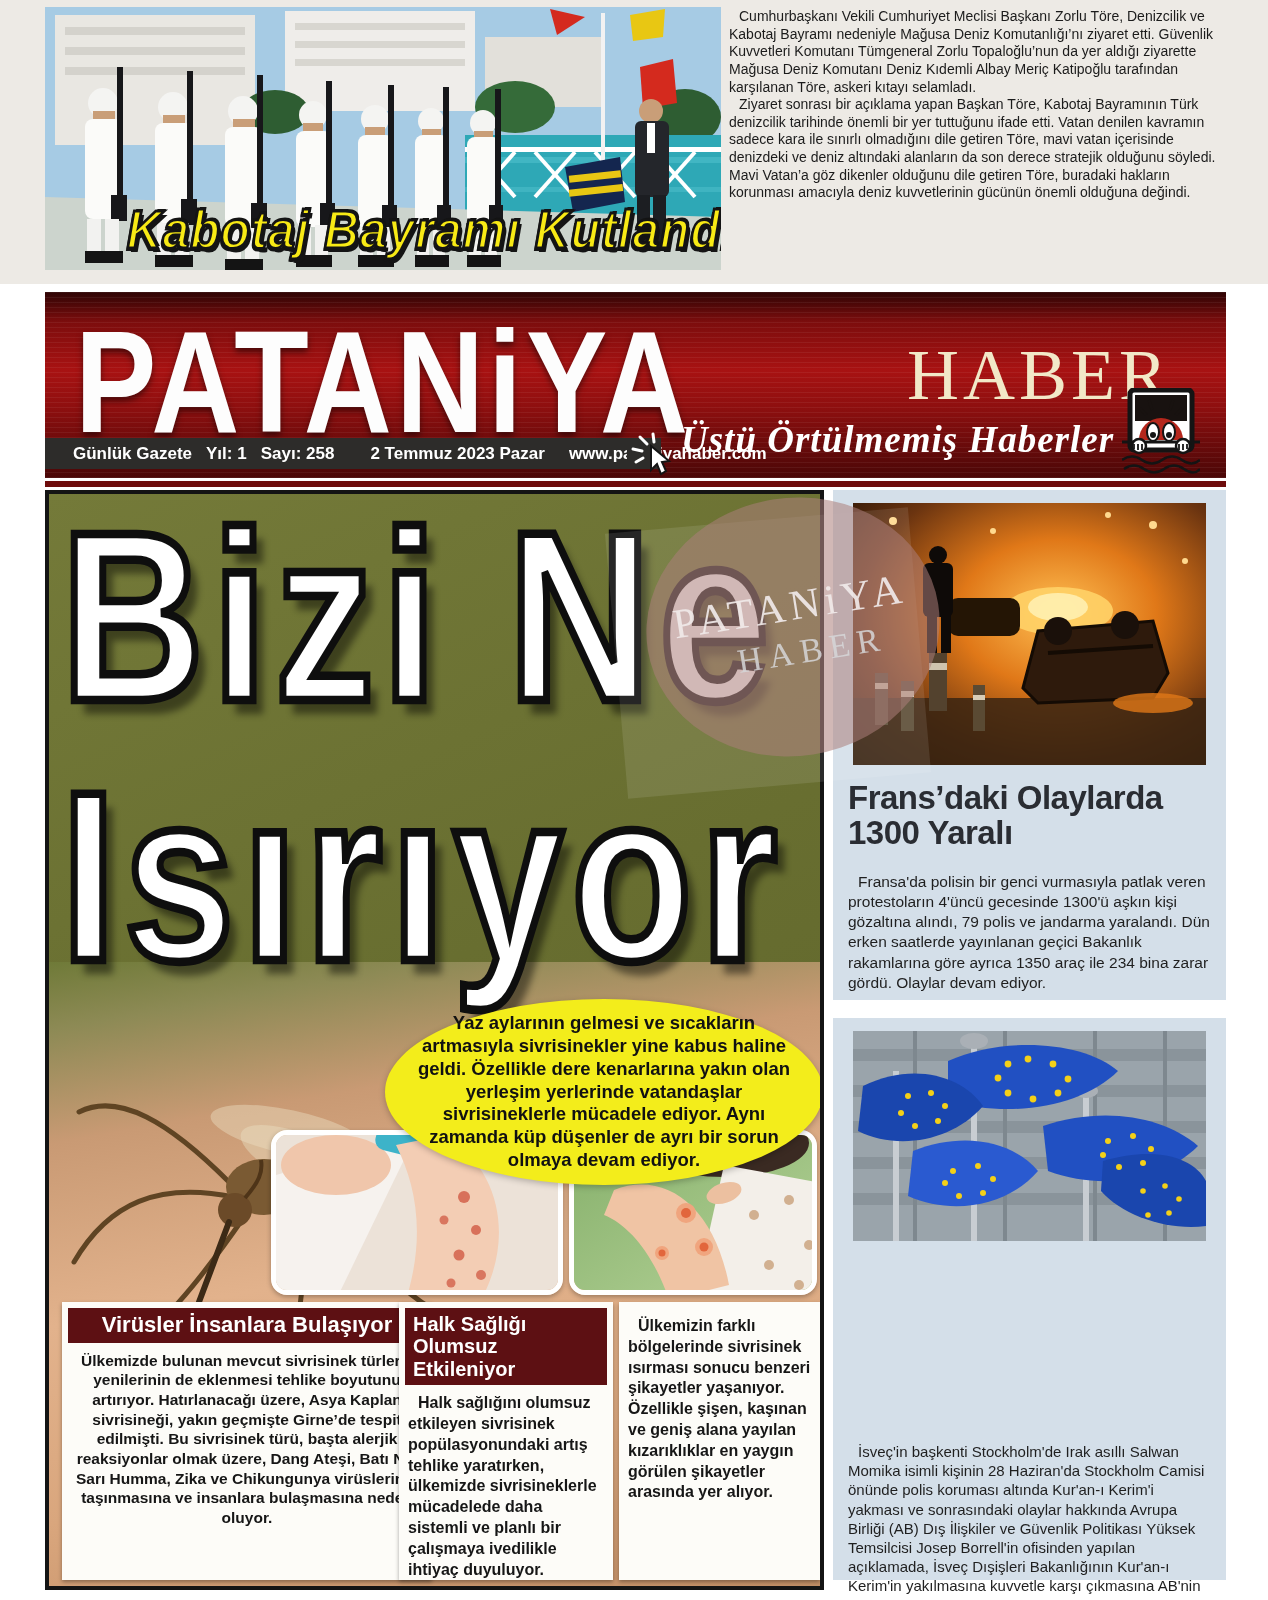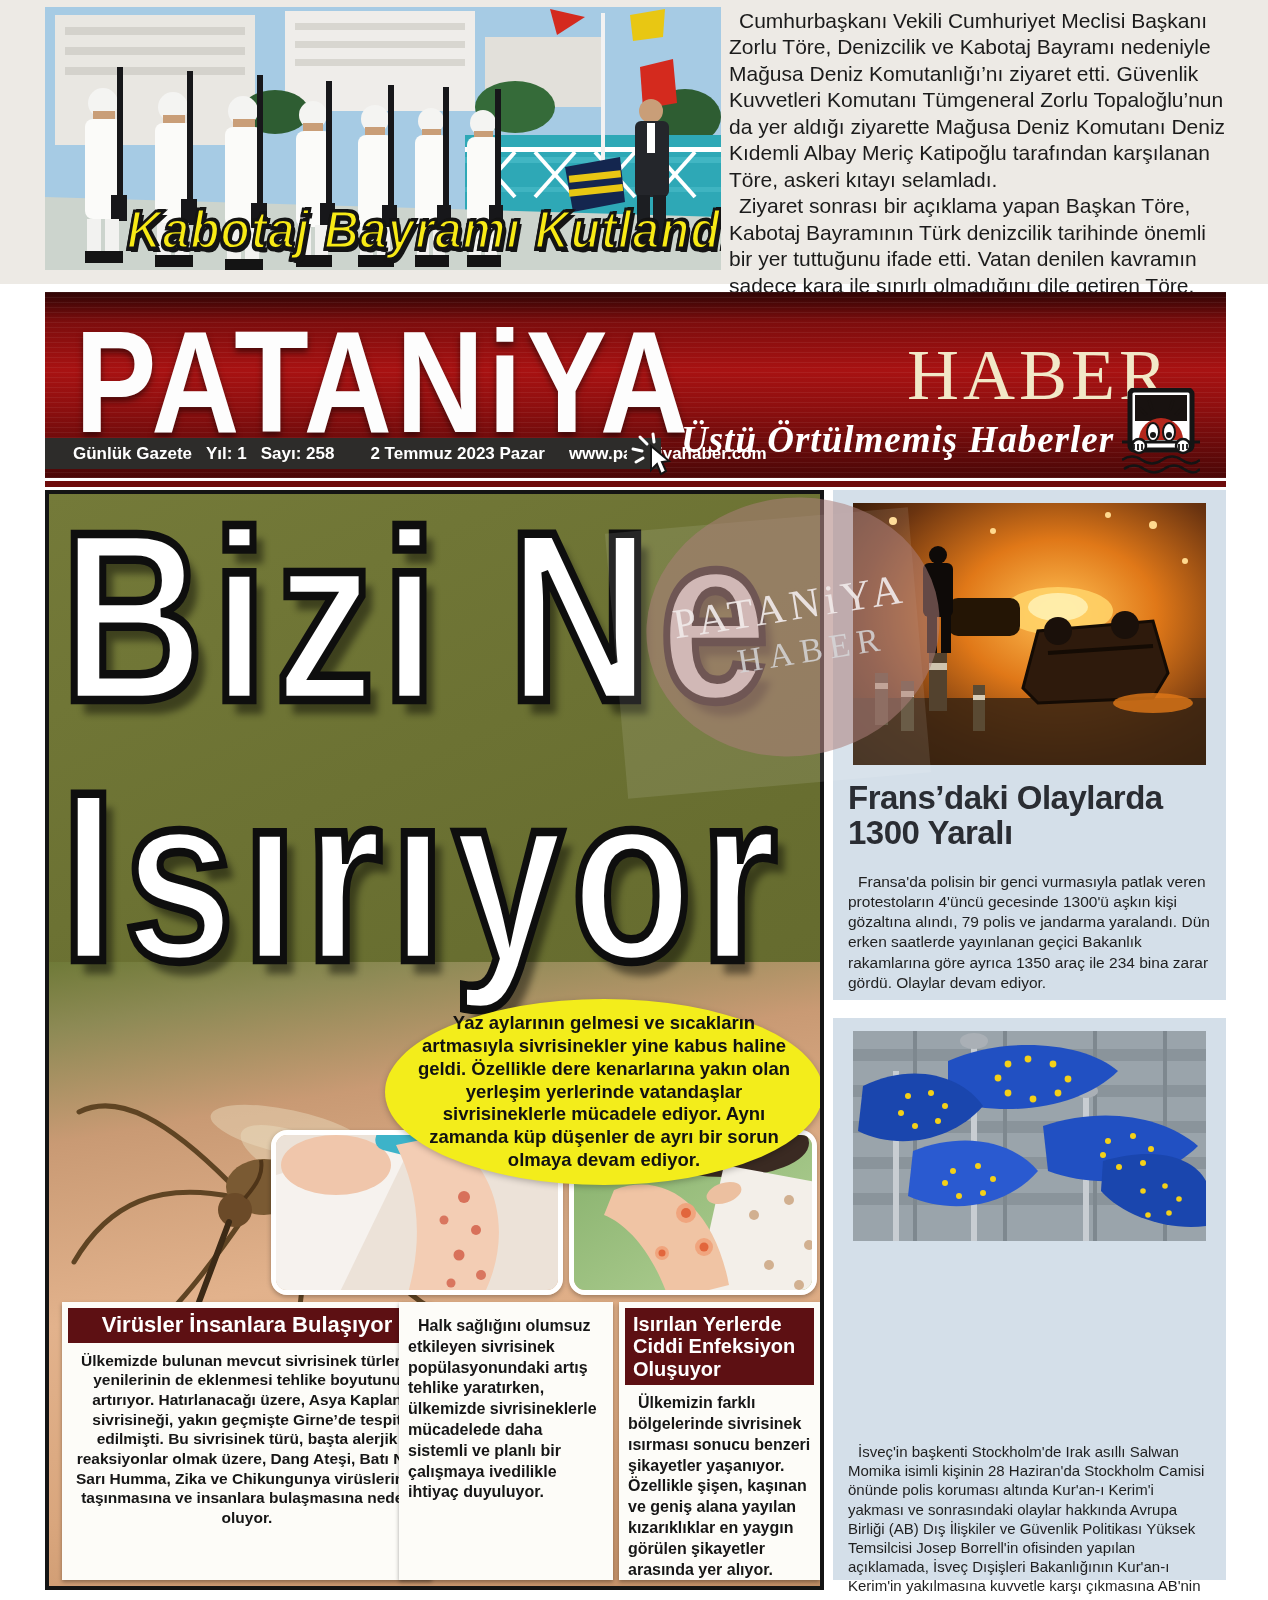--- a/index.html
+++ b/index.html
@@ -14,21 +14,21 @@
   .top-strip { position:absolute; left:0; top:0; width:1268px; height:284px; background:#edeae5; }
   .navy-photo { position:absolute; left:45px; top:7px; width:676px; height:263px; overflow:hidden; background:#a6cbe4; }
   .navy-caption {
     position:absolute; left:52px; top:192px; width:668px; text-align:center;
     font-size:48px; font-weight:bold; font-style:italic; letter-spacing:1px;
     color:#f8ea15; -webkit-text-stroke:2.5px #141414;
     text-shadow:3px 3px 0 #141414, -2px 2px 0 #141414, 2px -2px 0 #141414;
     transform:scaleY(1.12); transform-origin:top left; white-space:nowrap;
   }
   .top-article { position:absolute; left:729px; top:8px; width:499px; height:266px;
-    font-size:21px; line-height:1.26; color:#1b1b1b; }
+    font-size:14px; line-height:1.26; color:#1b1b1b; }
   .top-article p { margin:0; text-indent:10px; }
 
   
   .masthead {
     position:absolute; left:45px; top:292px; width:1181px; height:186px;
     background:linear-gradient(180deg,#2e0404 0%,#7c0d0d 16%,#a81212 42%,#8e0f0f 62%,#4a0707 100%);
     overflow:visible;
   }
   .masthead::after {
     content:""; position:absolute; inset:0;
@@ -414,24 +414,24 @@
         </g>
         <ellipse cx="150" cy="58" rx="18" ry="10" fill="#ecc0a0" transform="rotate(-18 150 58)"></ellipse>
       </svg>
     </div>
 
     <div class="story-box box-1">
       <div class="box-header">Virüsler İnsanlara Bulaşıyor</div>
       <div class="box-body">Ülkemizde bulunan mevcut sivrisinek türlerine yenilerinin de eklenmesi tehlike boyutunu artırıyor. Hatırlanacağı üzere, Asya Kaplan sivrisineği, yakın geçmişte Girne’de tespit edilmişti. Bu sivrisinek türü, başta alerjik reaksiyonlar olmak üzere, Dang Ateşi, Batı Nil, Sarı Humma, Zika ve Chikungunya virüslerinin taşınmasına ve insanlara bulaşmasına neden oluyor.</div>
     </div>
     <div class="story-box box-2">
+      <div class="box-header">Halk Sağlığı Olumsuz Etkileniyor</div>
       <div class="box-body">Halk sağlığını olumsuz etkileyen sivrisinek popülasyonundaki artış tehlike yaratırken, ülkemizde sivrisineklerle mücadelede daha sistemli ve planlı bir çalışmaya ivedilikle ihtiyaç duyuluyor.</div>
     </div>
     <div class="story-box box-3">
-      <div class="box-header">Isırılan Yerlerde Ciddi Enfeksiyon Oluşuyor</div>
       <div class="box-body">Ülkemizin farklı bölgelerinde sivrisinek ısırması sonucu benzeri şikayetler yaşanıyor. Özellikle şişen, kaşınan ve geniş alana yayılan kızarıklıklar en yaygın görülen şikayetler arasında yer alıyor.</div>
     </div>
   </div>
 
   <div class="panel panel-1">
     <div class="panel-photo">
       <svg width="353" height="262" viewBox="0 0 353 262">
         <defs>
           <radialGradient id="fire" cx="0.58" cy="0.42" r="0.8">
             <stop offset="0" stop-color="#ffc054"></stop>

